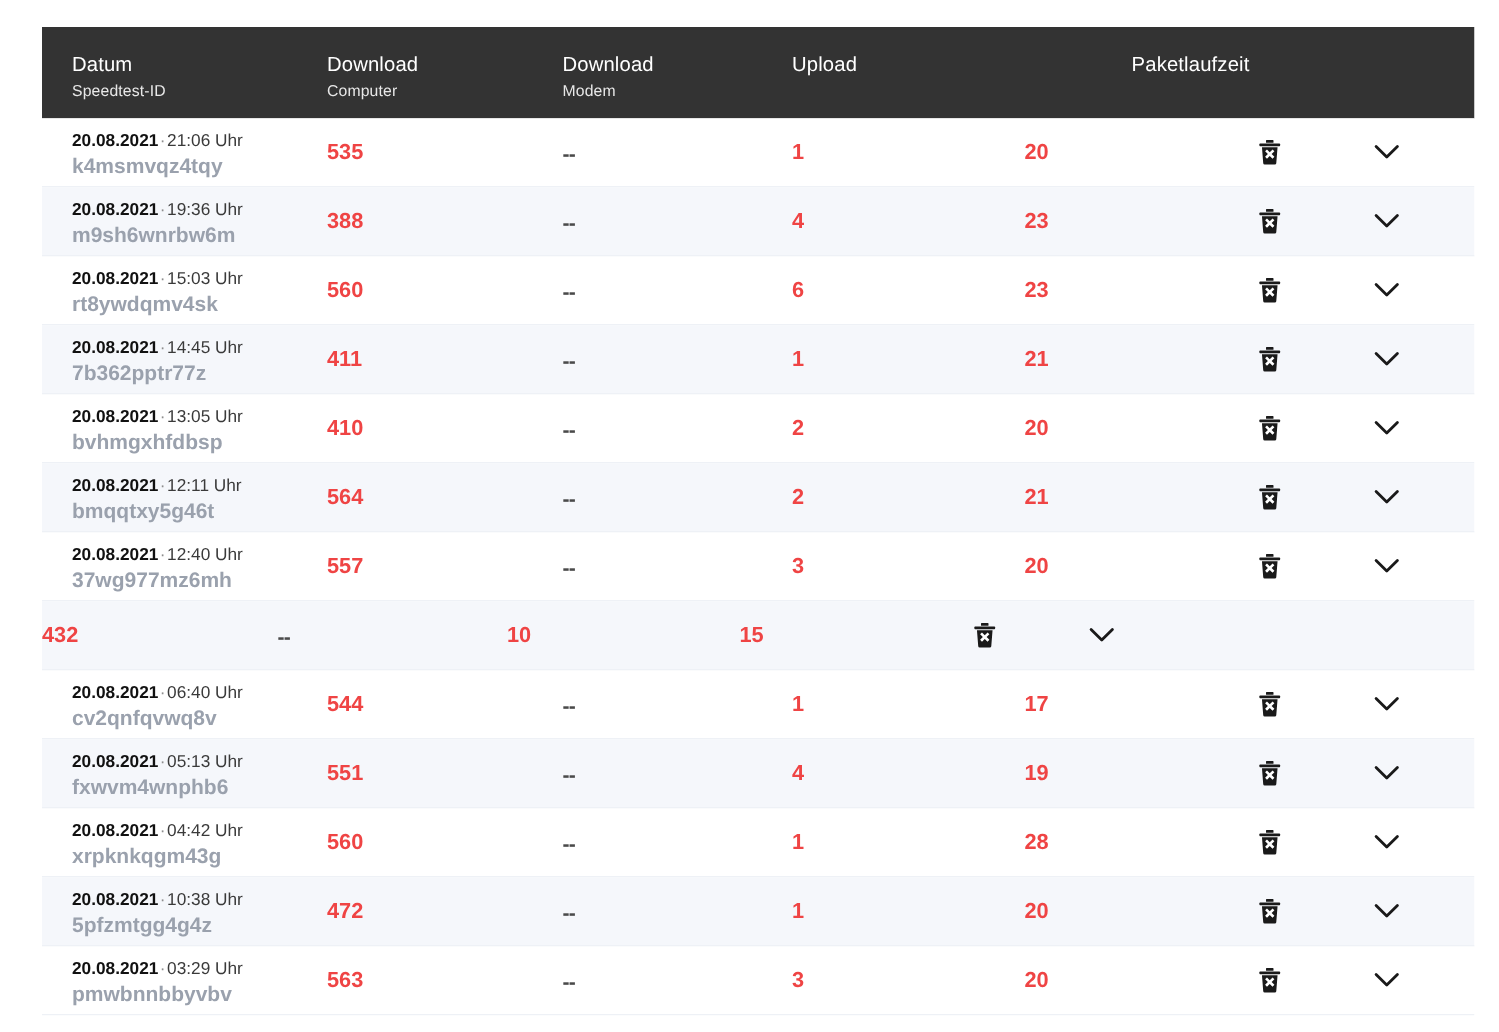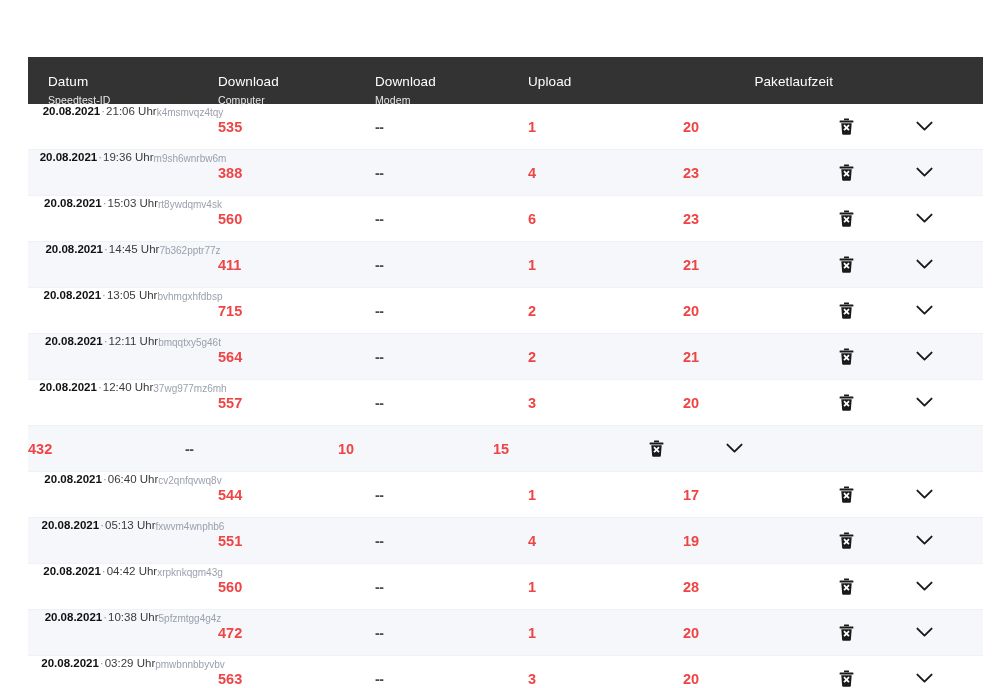--- a/index.html
+++ b/index.html
@@ -27,25 +27,24 @@
     top: 18px;
     width: 955px;
     background: #ffffff;
     overflow: hidden;
   }
 
   
   .thead {
     display: flex;
     align-items: flex-start;
-    height: 47px;
+    height: 61px;
     background: #333333;
     color: #ffffff;
     padding: 0;
-    margin-top: 39px;
   }
 
   .th {
     box-sizing: border-box;
     padding-top: 17px;
     display: flex;
     flex-direction: column;
     justify-content: flex-start;
   }
 
@@ -91,21 +90,21 @@
   .td {
     box-sizing: border-box;
     display: flex;
     align-items: center;
     height: 100%;
     font-size: 13px;
     color: #1c1c1c;
   }
 
   .cell-date {
-    flex-direction: row;
+    flex-direction: column;
     align-items: flex-start;
     justify-content: center;
   }
   .date-line {
     font-size: 11.5px;
     line-height: 14px;
     color: #2b2b2b;
     white-space: nowrap;
   }
   .date-line .d {
@@ -114,25 +113,26 @@
   }
   .date-line .sep {
     color: #8d8d8d;
     padding: 0 1px;
   }
   .date-line .t {
     font-weight: 400;
     color: #3a3a3a;
   }
   .id-line {
-    font-size: 10px;
+    font-size: 14px;
     line-height: 14px;
     color: #9aa1ad;
     margin-top: 2px;
     white-space: nowrap;
+    font-weight: bold;
   }
 
   .num {
     font-size: 14.5px;
     font-weight: 700;
     color: #ef4444;
   }
   .dash {
     font-size: 14px;
     font-weight: 700;
@@ -348,21 +348,21 @@
               </svg>
             </button>
           </div>
         </div>
         <div class="trow">
           <div class="td c-datum cell-date">
             <span class="date-line"><span class="d">20.08.2021</span><span class="sep">·</span><span class="t">13:05 Uhr</span></span>
             <span class="id-line">bvhmgxhfdbsp</span>
           </div>
           <div class="td c-dlc">
-            <span class="num">715</span>
+            <span class="num">410</span>
           </div>
           <div class="td c-dlm">
             <span class="dash">--</span>
           </div>
           <div class="td c-upload">
             <span class="num">2</span>
           </div>
           <div class="td c-ping">
             <span class="num">20</span>
           </div>

